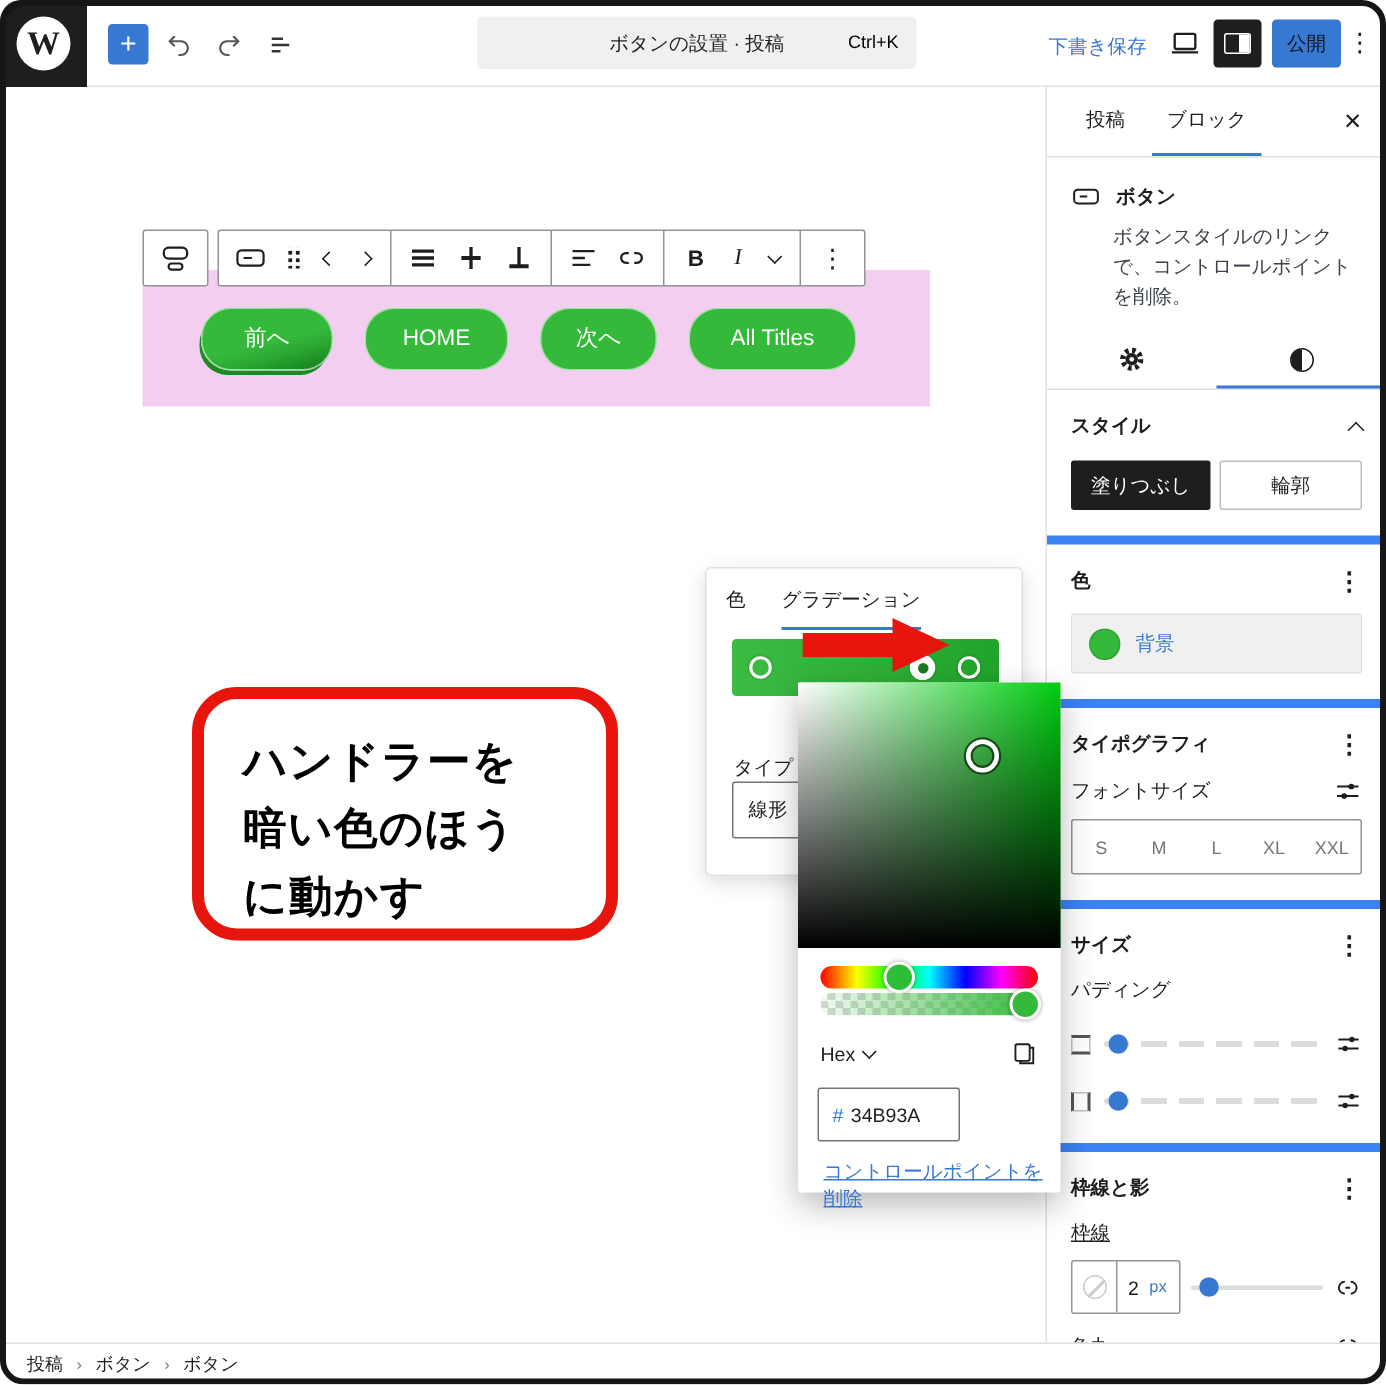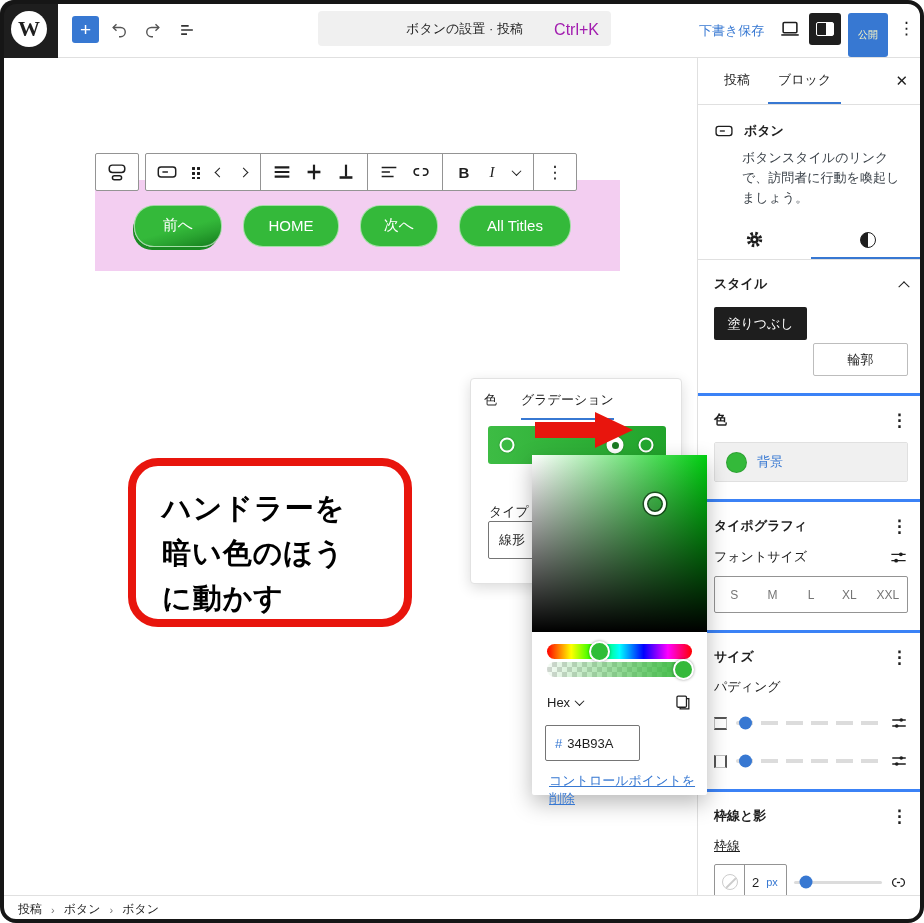--- a/index.html
+++ b/index.html
@@ -8,27 +8,27 @@
   #app { position:relative; width:924px; height:923px; background:#fff; overflow:hidden; }
   .frame { position:absolute; inset:0; border:4px solid #161616; border-radius:16px; pointer-events:none; z-index:60; }
 
   
   .header { position:absolute; left:0; top:0; width:100%; height:58px; background:#fff; border-bottom:1px solid #e0e0e0; z-index:20; }
   .wp-logo { position:absolute; left:0; top:0; width:58px; height:58px; background:#1e1e1e; border-radius:14px 0 0 0; display:flex; align-items:center; justify-content:center; }
   .wp-circle { width:36px; height:36px; border-radius:50%; background:#fff; display:flex; align-items:center; justify-content:center; font-family:"Liberation Serif", serif; font-weight:bold; font-size:22px; color:#1e1e1e; }
   .add-btn { position:absolute; left:72px; top:16px; width:27px; height:27px; background:var(--accent,#3778d2); color:#fff; border-radius:3px; display:flex; align-items:center; justify-content:center; font-size:19px; cursor:pointer; }
   .hicon { position:absolute; top:19px; width:22px; height:22px; display:flex; align-items:center; justify-content:center; }
   .doc-pill { position:absolute; left:318px; top:11px; width:293px; height:35px; background:#f0f0f0; border-radius:4px; display:flex; align-items:center; justify-content:center; font-size:13px; cursor:pointer; }
-  .doc-shortcut { position:absolute; right:12px; top:10px; color:#a21caf; font-size:16px; }
+  .doc-shortcut { position:absolute; right:12px; top:10px; color:#000000; font-size:12px; }
   .save-draft { position:absolute; left:699px; top:22px; font-size:13px; color:var(--accent,#3778d2); cursor:pointer; }
   .preview-btn { position:absolute; left:779px; top:18px; }
   .toggle-sidebar { position:absolute; left:809px; top:13px; width:32px; height:32px; background:#1e1e1e; border-radius:3px; display:flex; align-items:center; justify-content:center; cursor:pointer; }
   .ts-icon { position:relative; width:18px; height:14px; border:1.5px solid #fff; border-radius:2px; }
   .ts-icon::after { content:""; position:absolute; right:0; top:0; width:7px; height:100%; background:#fff; }
-  .publish-btn { position:absolute; left:848px; top:13px; height:44px; padding:0 10px; background:var(--accent,#3778d2); color:#fef9c3; border-radius:3px; display:flex; align-items:center; font-size:10px; cursor:pointer; }
+  .publish-btn { position:absolute; left:848px; top:13px; height:32px; padding:0 10px; background:var(--accent,#3778d2); color:#0f172a; border-radius:3px; display:flex; align-items:center; font-size:13px; cursor:pointer; }
   .ellipsis { color:#1e1e1e; font-size:17px; letter-spacing:0; line-height:1; cursor:pointer; }
   .header .ellipsis { position:absolute; left:898px; top:20px; }
 
   
   .canvas { position:absolute; left:0; top:58px; width:697px; height:837px; background:#fff; }
   .post-title { position:absolute; left:95px; top:52px; font-size:32px; font-weight:600; letter-spacing:2px; color:#1e1e1e; }
   .block-toolbar { position:absolute; left:95px; top:95px; height:38px; display:flex; gap:6px; z-index:4; }
   .bt-box { display:flex; align-items:stretch; border:1px solid #949494; border-radius:2px; background:#fff; }
   .bt-group { display:flex; align-items:center; padding:0 6px; gap:2px; border-right:1px solid #949494; }
   .bt-group:last-child { border-right:none; }
@@ -88,27 +88,27 @@
   .sb-tab { display:flex; align-items:center; padding:0 10px; border-bottom:2.5px solid transparent; cursor:pointer; }
   .sb-tab.active { border-bottom-color:var(--accent,#3778d2); }
   .sb-close { margin-left:auto; display:flex; align-items:center; font-size:15px; cursor:pointer; }
   .sb-blockcard { padding:16px 16px 14px; }
   .sb-blockrow { display:flex; align-items:center; gap:10px; font-weight:600; }
   .sb-desc { margin:7px 0 0 28px; color:#3c434a; line-height:1.55; }
   .sb-modetabs { display:flex; border-bottom:1px solid #e0e0e0; height:38px; }
   .sb-modetab { flex:1; display:flex; align-items:center; justify-content:center; border-bottom:2.5px solid transparent; cursor:pointer; }
   .sb-modetab.active { border-bottom-color:var(--accent,#3778d2); }
   .halfmoon { width:16px; height:16px; border-radius:50%; border:1.6px solid #1e1e1e; background:linear-gradient(90deg,#1e1e1e 50%,transparent 50%); }
-  .sb-sec { padding:15px 16px 17px; border-bottom:3px solid #3b82f6; }
+  .sb-sec { padding:15px 16px 17px; border-bottom:6px solid #3b82f6; }
   .sec-head { display:flex; align-items:center; justify-content:space-between; font-weight:600; }
   .chev-up { width:8px; height:8px; border-left:1.6px solid #1e1e1e; border-top:1.6px solid #1e1e1e; transform:rotate(45deg) translate(2px,2px); cursor:pointer; }
   .style-btns { display:flex; gap:6px; margin-top:14px; }
   .style-btn { flex:1; height:33px; display:flex; align-items:center; justify-content:center; border-radius:2px; cursor:pointer; }
   .style-btn.fill { background:#1e1e1e; color:#fff; }
-  .style-btn.outline { border:1px solid #bdbdbd; color:#1e1e1e;margin-top:36px; }
+  .style-btn.outline { border:1px solid #bdbdbd; color:#1e1e1e; }
   .color-list { margin-top:13px; border:1px solid #e0e0e0; border-radius:2px; }
   .color-row { display:flex; align-items:center; gap:10px; height:38px; padding:0 11px; cursor:pointer; }
   .color-row + .color-row { border-top:1px solid #eee; }
   .color-row.selected { background:#f0f0f0; }
   .color-row.selected .c-label { color:var(--accent,#3778d2); }
   .nocolor { position:relative; width:21px; height:21px; border-radius:50%; border:1px solid #ccc; overflow:hidden; background:#fff; }
   .nocolor::after { content:""; position:absolute; left:-3px; top:9px; width:27px; height:1.5px; background:#ccc; transform:rotate(-45deg); }
   .greendot { width:21px; height:21px; border-radius:50%; background:var(--green,#34B93A); border:1px solid rgba(0,0,0,.12); }
   .fs-row { display:flex; align-items:flex-start; justify-content:space-between; margin-top:13px; }
   .size-cells { display:flex; margin-top:9px; border:1px solid #949494; border-radius:2px; height:37px; }
@@ -345,21 +345,21 @@
     </div>
 
     <div class="sb-blockcard">
       <div class="sb-blockrow">
         <svg width="20" height="20" viewBox="0 0 24 24">
             <rect x="2.5" y="6.5" width="19" height="11" rx="3" fill="none" stroke="#1e1e1e" stroke-width="1.6"></rect>
             <path d="M7 12h6" stroke="#1e1e1e" stroke-width="1.6"></path>
           </svg>
         <span>ボタン</span>
       </div>
-      <div class="sb-desc">ボタンスタイルのリンクで、訪問者に行動を喚起しましょう。</div>
+      <div class="sb-desc">ボタンスタイルのリンクで、コントロールポイントを削除。</div>
     </div>
 
     <div class="sb-modetabs">
       <div class="sb-modetab">
         <svg width="19" height="19" viewBox="0 0 24 24">
             <circle cx="12" cy="12" r="7.5" fill="none" stroke="#1e1e1e" stroke-width="4.5" stroke-dasharray="3 2.9"></circle>
             <circle cx="12" cy="12" r="5.2" fill="#1e1e1e"></circle>
             <circle cx="12" cy="12" r="2" fill="#fff"></circle>
           </svg>
       </div>

